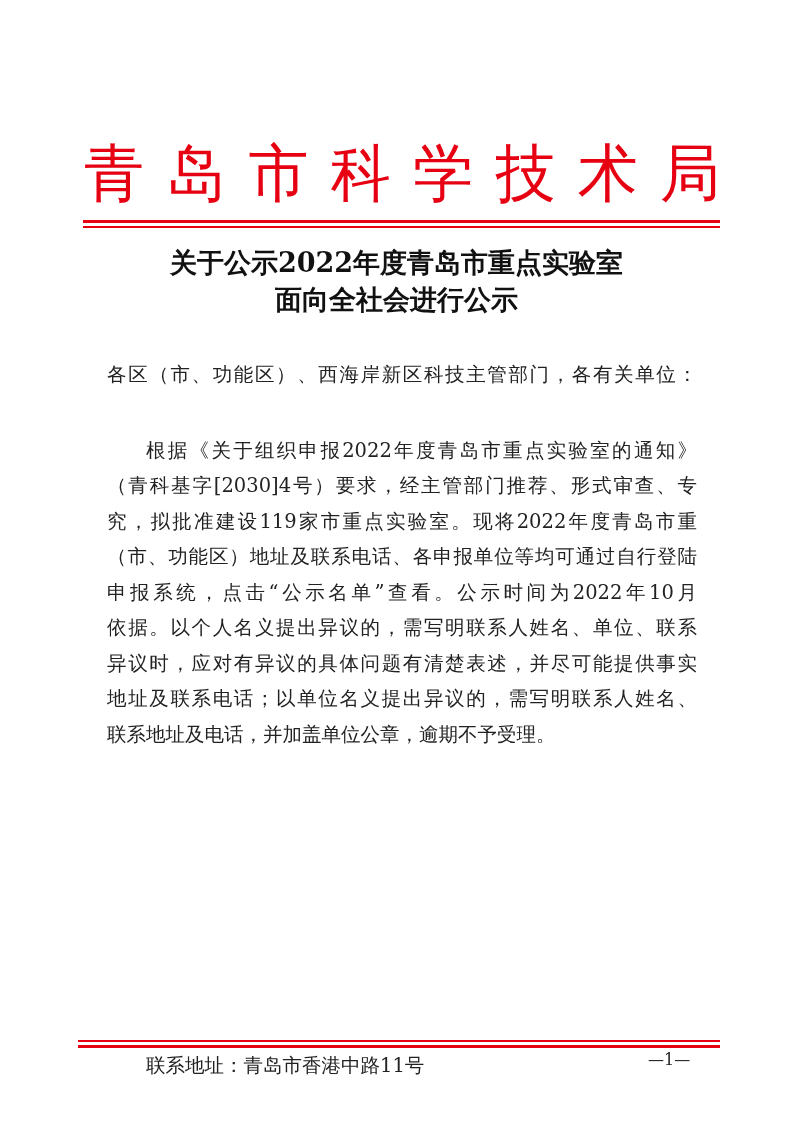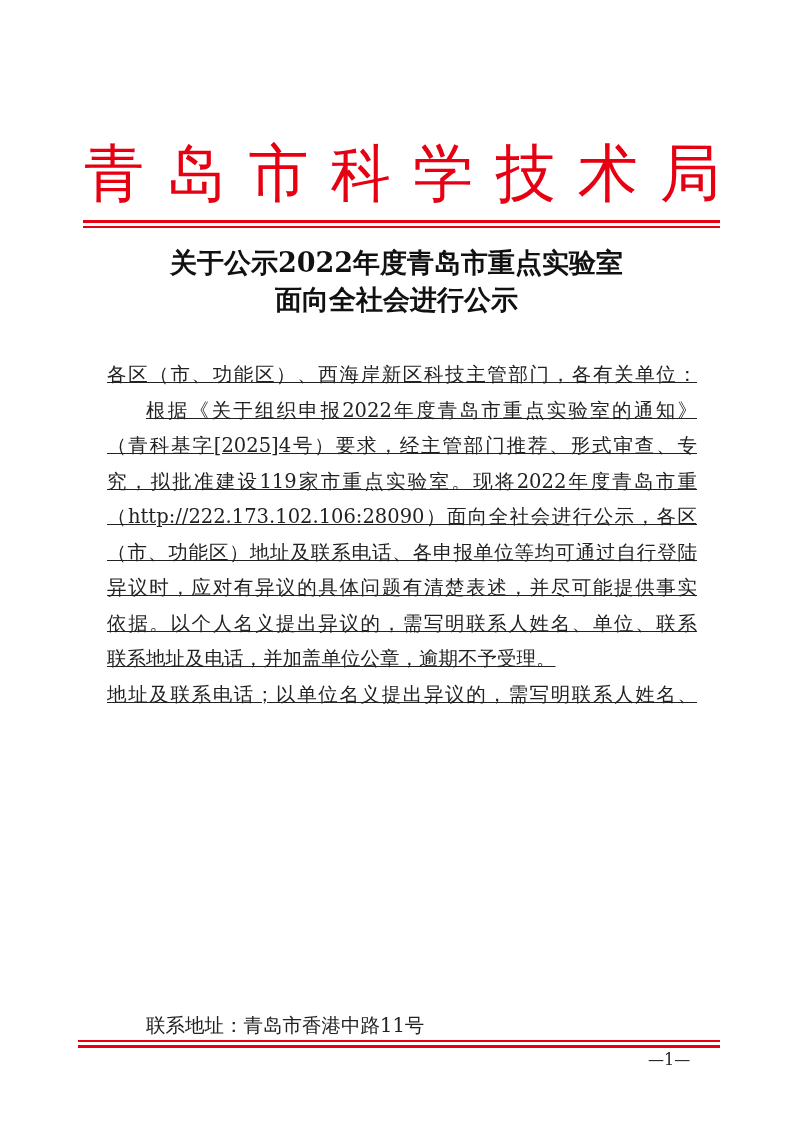--- a/index.html
+++ b/index.html
@@ -4,21 +4,21 @@
 <style>
   html, body { margin: 0; padding: 0; background: #ffffff; }
   body { width: 793px; height: 1121px; position: relative; overflow: hidden; font-family: "DejaVu Serif", "Liberation Serif", serif; color: #1a1a1a; }
   .masthead { position: absolute; left: 84px; top: 138px; width: 636px; height: 70px; display: flex; justify-content: space-between; align-items: center; }
   .masthead span { font-family: "DejaVu Serif", "Liberation Serif", serif; font-size: 60px; font-weight: normal; color: #e60012; line-height: 70px; transform: scaleY(1.05); }
   .rule { position: absolute; background: #e60012; }
   .title { position: absolute; left: 0; width: 793px; text-align: center; font-family: "DejaVu Serif", "Liberation Serif", serif; font-weight: bold; font-size: 27px; color: #111; letter-spacing: 0px; }
   .body-text { position: absolute; left: 107px; width: 590px; font-family: "DejaVu Serif", "Liberation Serif", serif; font-size: 19.5px; color: #222; line-height: 35.5px; }
   .line { white-space: nowrap; display: block; text-align: justify; text-align-last: justify; height: 35.5px; }
   .line.last { text-align-last: left; }
-  .indent { padding-left: 39px; }
+  .indent { padding-left: 39px; margin-top: 40px; }
   .page-num { position: absolute; left: 648px; top: 1044px; font-size: 16px; color: #222; font-family: "DejaVu Serif", "Liberation Serif", serif; }
 </style>
 </head>
 <body>
 
 <div class="masthead">
   <span>青</span>
   <span>岛</span>
   <span>市</span>
   <span>科</span>
@@ -27,31 +27,31 @@
   <span>术</span>
   <span>局</span>
 </div>
 
 <div class="rule" style="left:83px; top:220px; width:637px; height:3px;"></div>
 <div class="rule" style="left:83px; top:226px; width:637px; height:1.5px;"></div>
 
 <div class="title" style="top:245px;">关于公示2022年度青岛市重点实验室</div>
 <div class="title" style="top:282px;">面向全社会进行公示</div>
 
-<div class="body-text" style="top:357px;text-decoration:underline;">
+<div class="body-text" style="top:357px;">
   <span class="line">各区（市、功能区）、西海岸新区科技主管部门，各有关单位：</span>
   <span class="line indent">根据《关于组织申报2022年度青岛市重点实验室的通知》</span>
-  <span class="line">（青科基字[2025]4号）要求，经主管部门推荐、形式审查、专</span>
+  <span class="line">（青科基字[2030]4号）要求，经主管部门推荐、形式审查、专</span>
   <span class="line">究，拟批准建设119家市重点实验室。现将2022年度青岛市重</span>
-  <span class="line">（http://222.173.102.106:28090）面向全社会进行公示，各区</span>
   <span class="line">（市、功能区）地址及联系电话、各申报单位等均可通过自行登陆</span>
+  <span class="line">申报系统，点击“公示名单”查看。公示时间为2022年10月</span>
+  <span class="line">依据。以个人名义提出异议的，需写明联系人姓名、单位、联系</span>
   <span class="line">异议时，应对有异议的具体问题有清楚表述，并尽可能提供事实</span>
-  <span class="line">依据。以个人名义提出异议的，需写明联系人姓名、单位、联系</span>
+  <span class="line">地址及联系电话；以单位名义提出异议的，需写明联系人姓名、</span>
   <span class="line last">联系地址及电话，并加盖单位公章，逾期不予受理。</span>
-  <span class="line">地址及联系电话；以单位名义提出异议的，需写明联系人姓名、</span>
 </div>
 
 <div class="body-text" style="top:1008px;">
   <span class="line last indent">联系地址：青岛市香港中路11号</span>
 </div>
 
 <div class="rule" style="left:78px; top:1040px; width:642px; height:1.5px;"></div>
 <div class="rule" style="left:78px; top:1045px; width:642px; height:3px;"></div>
 
 <div class="page-num" style="top:1050px;">—1—</div>

